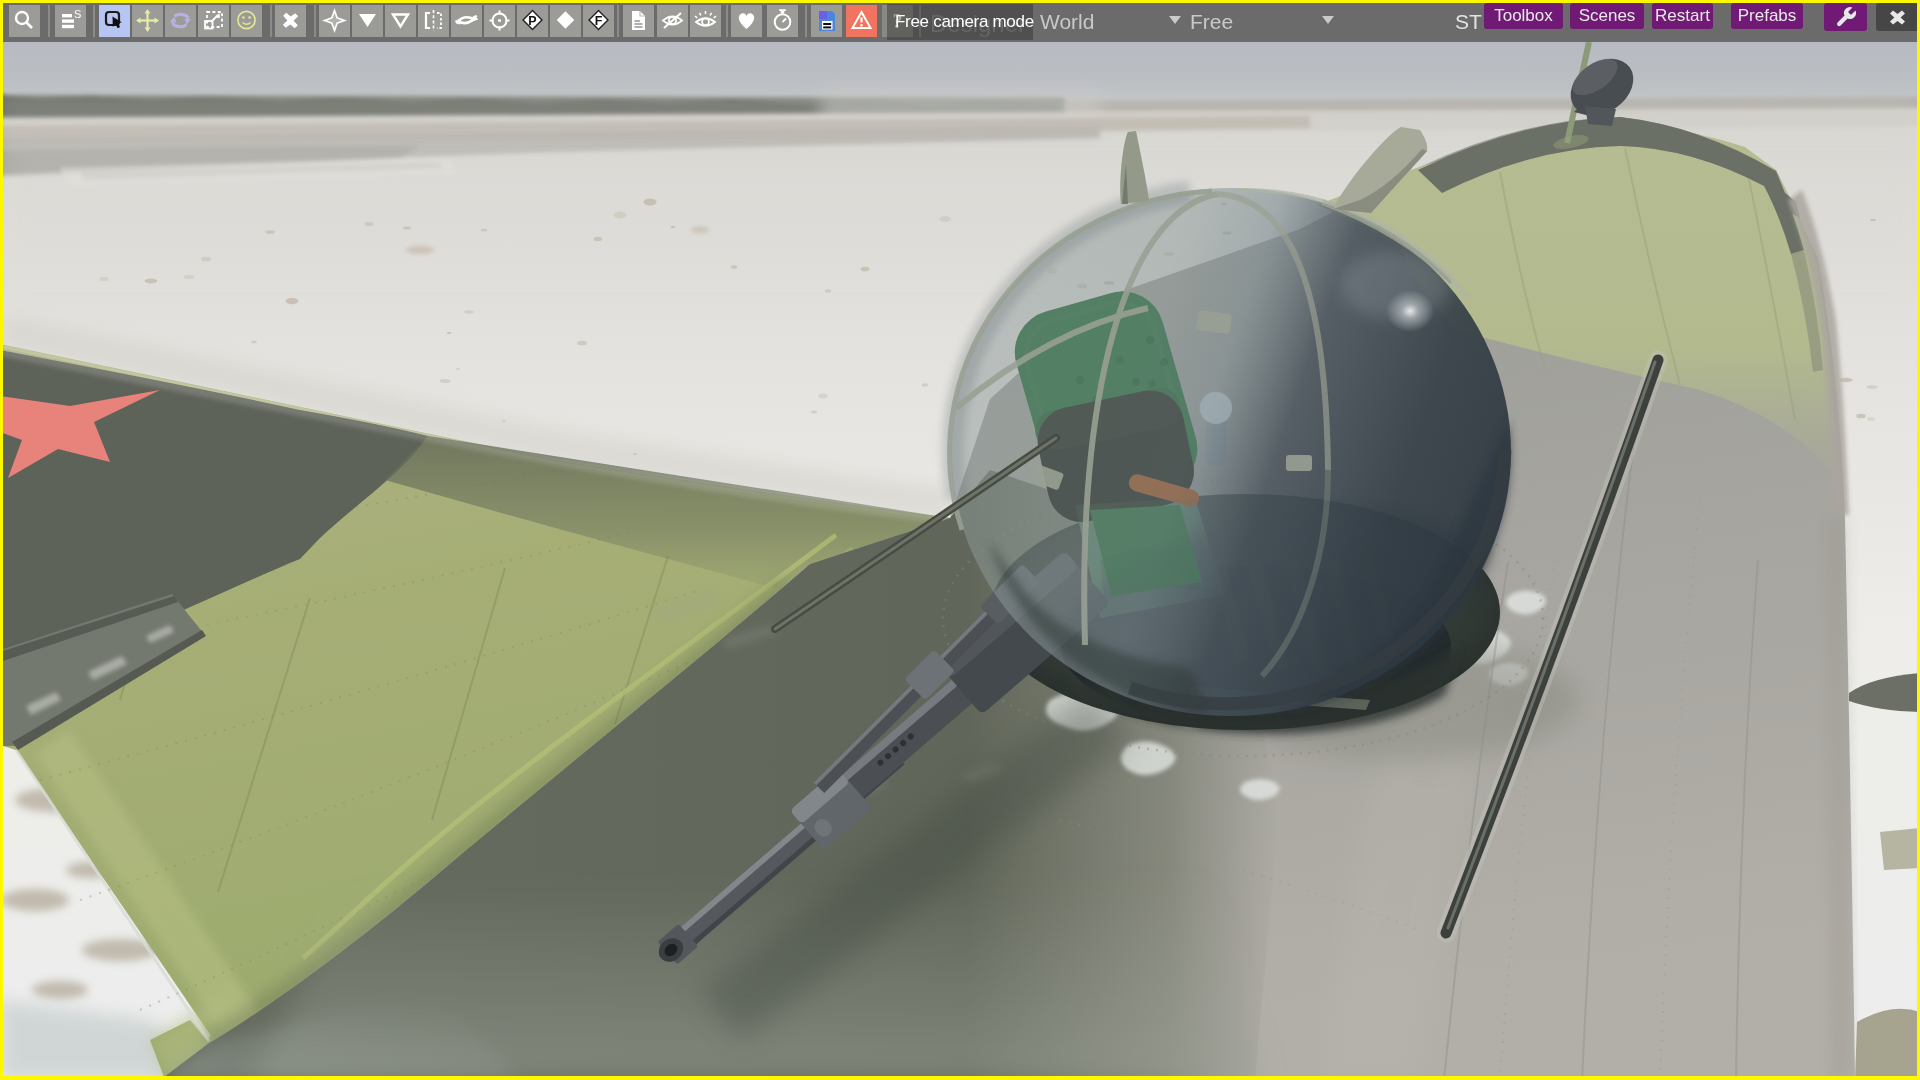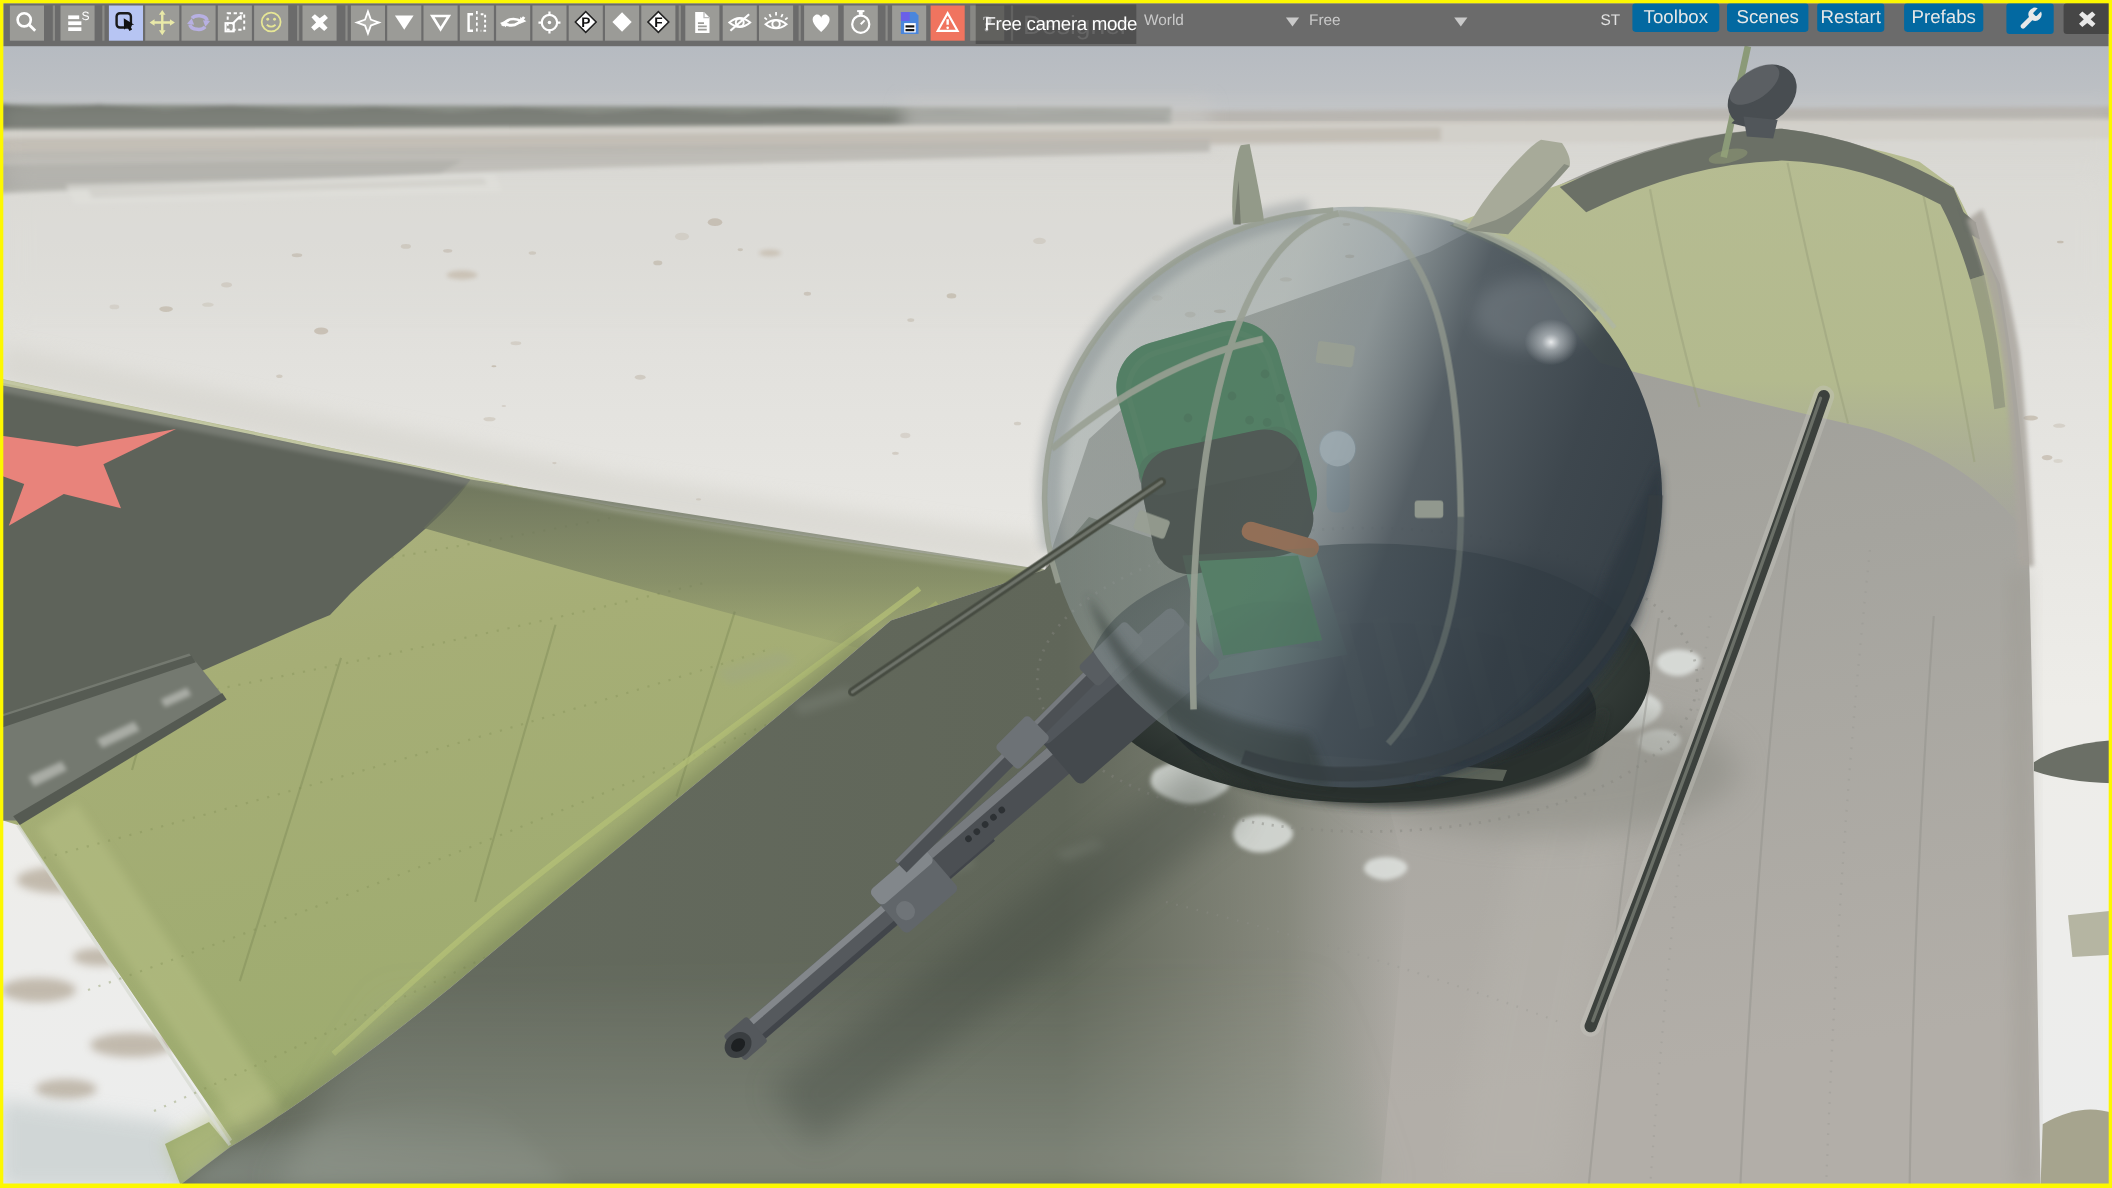--- a/index.html
+++ b/index.html
@@ -1,23 +1,23 @@
 <!DOCTYPE html>
 <html><head>
 <meta charset="utf-8">
 <style>
 html,body{margin:0;padding:0;width:1920px;height:1080px;overflow:hidden;background:#6b6b6b;font-family:"Liberation Sans",sans-serif;}
 #scene{position:absolute;left:0;top:0;width:1920px;height:1080px;}
 #toolbar{position:absolute;left:3px;top:3px;width:1914px;height:39px;background:#6b6b6b;}
 .tb{position:absolute;top:2px;width:31px;height:32px;background:#9b9b97;}
 .tb svg{position:absolute;left:0;top:0;}
 .sep{position:absolute;top:2px;width:2px;height:32px;background:#8b8b88;}
-.rbtn{position:absolute;top:0px;height:26px;background:#0369a1;border-radius:3px;color:#e8e8e8;font-size:17px;line-height:26px;text-align:center;}
+.rbtn{position:absolute;top:0px;height:26px;background:#701a75;border-radius:3px;color:#e8e8e8;font-size:17px;line-height:26px;text-align:center;}
 #frame{position:absolute;left:0;top:0;width:1920px;height:1080px;border:3px solid #fdf800;border-bottom-width:4px;box-sizing:border-box;pointer-events:none;}
-.ddt{position:absolute;top:7px;color:#c9c9c9;font-size:14px;}
+.ddt{position:absolute;top:7px;color:#c9c9c9;font-size:21px;}
 </style>
 </head>
 <body>
 <div id="scene">
 <svg width="1920" height="1080" viewBox="0 0 1920 1080">
 <defs>
 <linearGradient id="sky" x1="0" y1="0" x2="0" y2="1">
  <stop offset="0" stop-color="#b0b6bf"></stop>
           <stop offset="1" stop-color="#c3c5c6"></stop>
 </linearGradient>

